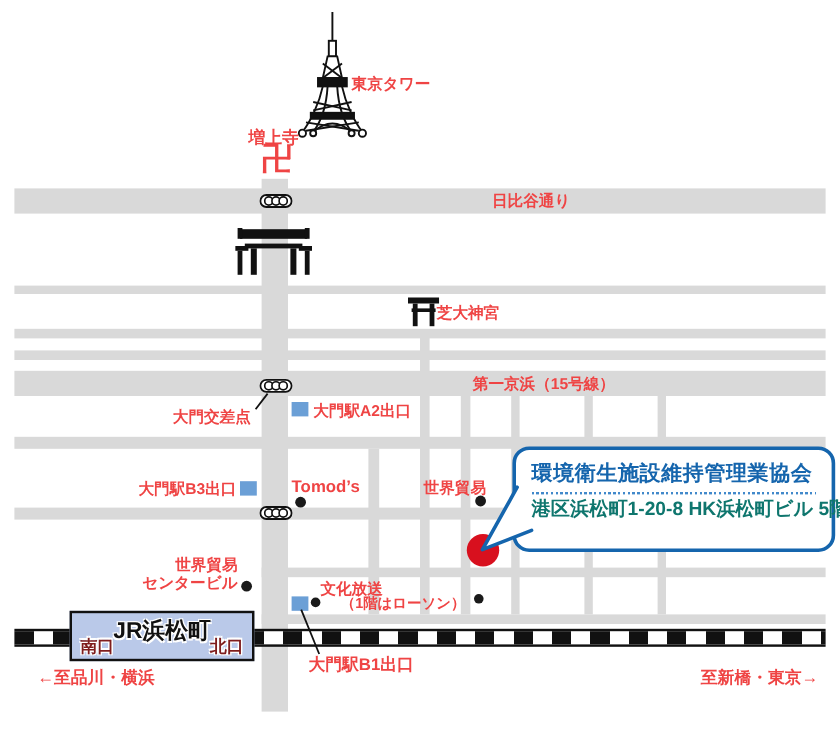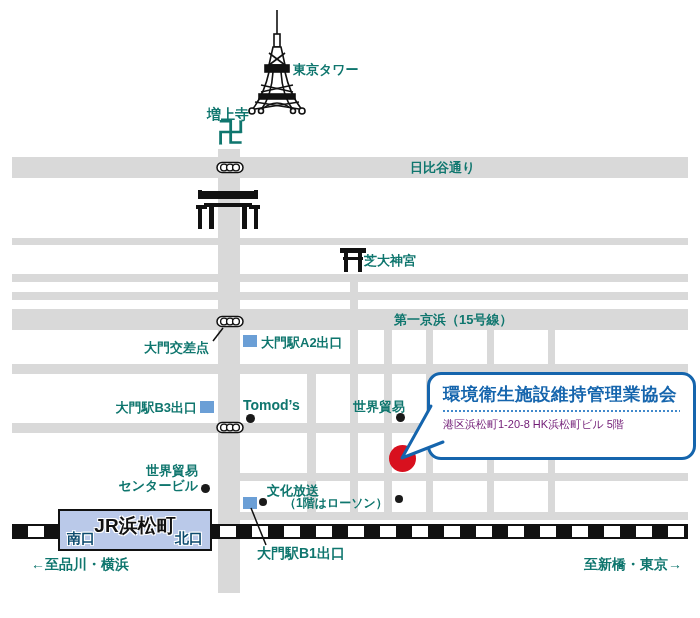--- a/index.html
+++ b/index.html
@@ -1,47 +1,47 @@
 <!DOCTYPE html>
 <html><head>
 <meta charset="utf-8">
 <style>
   html,body{margin:0;padding:0;background:#fff;}
   #map{
     position:relative;width:700px;height:618px;background:#ffffff;overflow:hidden;
     font-family:"Liberation Sans","DejaVu Sans",sans-serif;
   }
   .road{position:absolute;background:#d9d9d9;z-index:1;}
-  .lbl{position:absolute;font-weight:bold;color:#0f766e;white-space:nowrap;
+  .lbl{position:absolute;font-weight:bold;color:#ef4444;white-space:nowrap;
        font-size:13px;line-height:15px;z-index:6;}
   .lbl.s14{font-size:14px;}
   .lbl.s12{font-size:12px;margin-left:16px;}
   .icon{position:absolute;z-index:5;}
   .dot{position:absolute;background:#1a1a1a;border-radius:50%;z-index:6;}
   .exit-square{position:absolute;width:14px;height:12px;background:#6b9fd6;z-index:6;}
   .railway{position:absolute;left:12px;top:524px;width:676px;height:11px;
      border-top:2px solid #111;border-bottom:2px solid #111;z-index:4;
      background:repeating-linear-gradient(90deg,#111 0 16px,#fff 16px 32px);}
   .station{position:absolute;left:58px;top:509px;width:154px;height:42px;
      background:#bac9e9;border:2px solid #111;box-sizing:border-box;z-index:7;}
   .station .name{position:absolute;left:0;right:0;top:2px;text-align:center;
      font-size:19px;font-weight:bold;color:#111;
      text-shadow:-1px -1px 0 #fff,1px -1px 0 #fff,-1px 1px 0 #fff,1px 1px 0 #fff;}
-  .station .gate{position:absolute;bottom:1px;font-size:14px;font-weight:bold;color:#0c4a6e;
+  .station .gate{position:absolute;bottom:1px;font-size:14px;font-weight:bold;color:#7f1d1d;
      text-shadow:-1px -1px 0 #fff,1px -1px 0 #fff,-1px 1px 0 #fff,1px 1px 0 #fff;}
   .station .south{left:7px;}
   .station .north{right:7px;}
   .callout{position:absolute;left:427px;top:372px;width:269px;height:88px;
      background:#fff;border:3px solid #1565ad;border-radius:14px;box-sizing:border-box;
      z-index:10;padding:7px 13px 0 13px;}
   .callout .title{font-size:17.5px;font-weight:bold;color:#1565ad;letter-spacing:0.5px;
      white-space:nowrap;}
   .callout .divider{height:2px;margin:4px 0 5px 0;
      background:repeating-linear-gradient(90deg,#4189cb 0 2px,transparent 2px 4px);}
-  .callout .addr{font-size:11px;line-height:15px;font-weight:normal;color:#701a75;
+  .callout .addr{font-size:16px;line-height:15px;font-weight:bold;color:#0f766e;
      white-space:nowrap;}
   .red-marker{position:absolute;left:389px;top:445px;width:27px;height:27px;
      background:#d8101e;border-radius:50%;z-index:9;}
   .tail{position:absolute;left:395px;top:402px;z-index:11;}
   svg{display:block;}
 </style>
 </head>
 <body>
 
 <div id="map">

